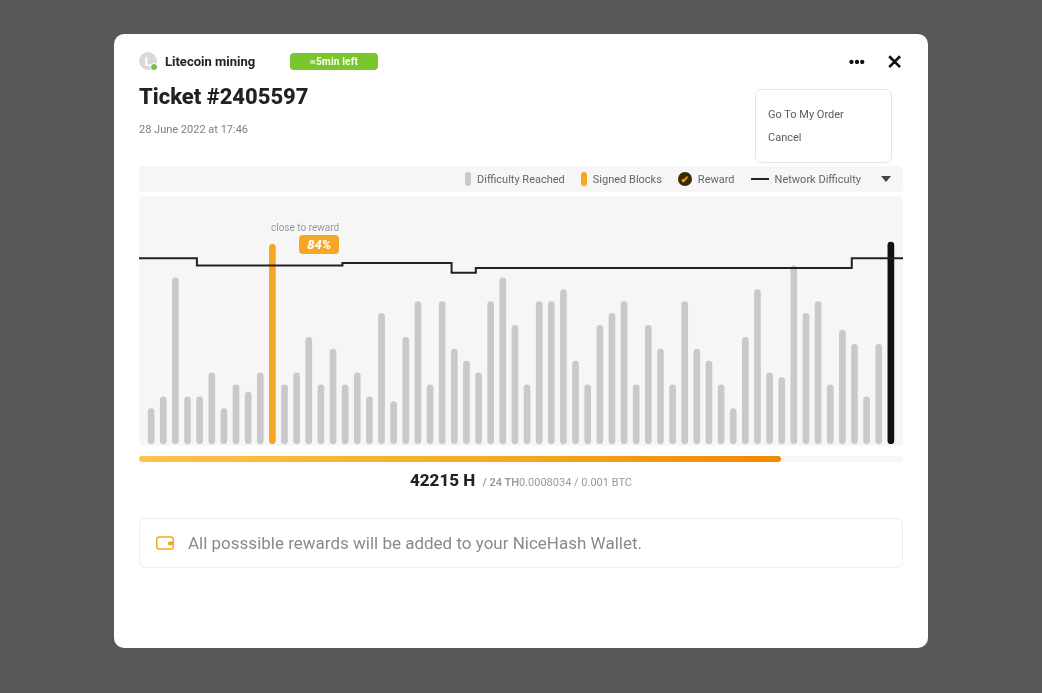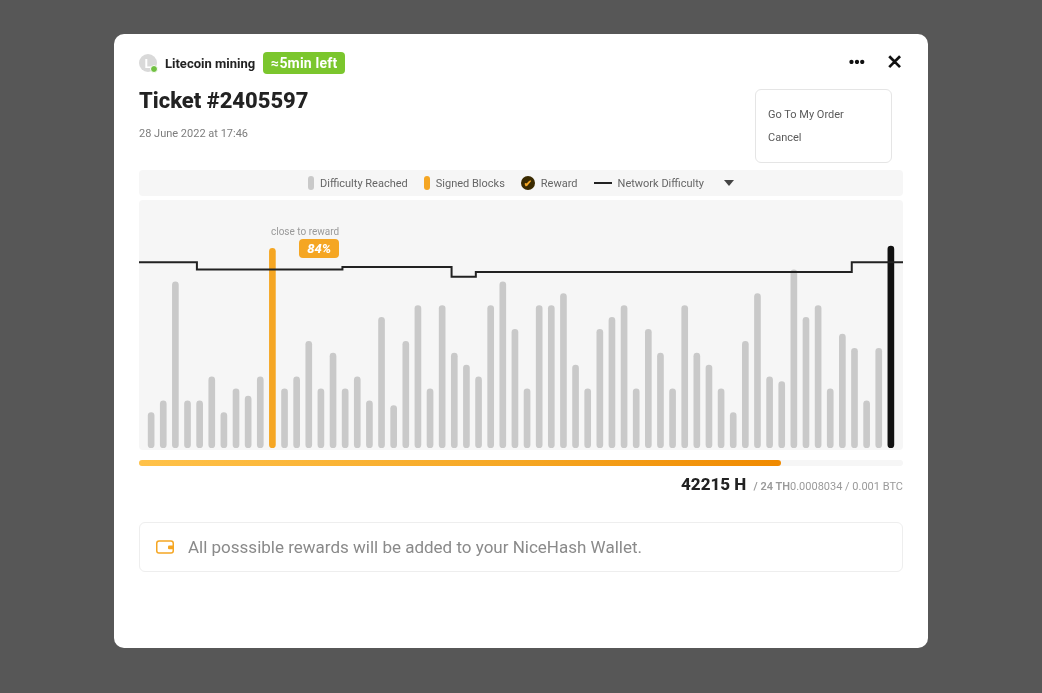--- a/index.html
+++ b/index.html
@@ -19,37 +19,37 @@
     width:18px;height:18px;border-radius:50%;background:#D9D9D9;
     display:flex;align-items:center;justify-content:center;position:relative;
     color:#fff;font-weight:700;font-size:13px;
   }
   .coin-icon::after{
     content:"";position:absolute;right:-1px;bottom:-1px;width:6px;height:6px;
     background:#70c041;border-radius:50%;border:1px solid #fff;
   }
   .coin-name{font-weight:700;font-size:13px;color:#222;}
   .time-pill{
-    background:#7bc62d;color:#fff;font-weight:700;font-size:14px;
-    padding:3px 8px;border-radius:4px;letter-spacing:.2px;
+    background:#7bc62d;color:#fff;font-weight:700;font-size:10px;
+    padding:3px 20px;border-radius:4px;letter-spacing:.2px;margin-left:27px;
   }
   .hdr-icons{position:absolute;right:25px;top:18px;display:flex;gap:22px;align-items:center;}
   .icon-btn{cursor:pointer;display:flex;align-items:center;justify-content:center;}
   .more-dots{letter-spacing:-1px;font-size:17px;font-weight:900;color:#111;line-height:1;}
   .close-x{font-size:20px;font-weight:900;color:#111;line-height:1;}
   .ticket{margin-top:14px;font-size:22px;font-weight:800;color:#222;}
   .date{margin-top:14px;font-size:11px;color:#7d7d7d;}
   .popover{
     position:absolute;right:36px;top:55px;width:135px;background:#fff;
     border:1px solid #e5e5e5;border-radius:6px;padding:13px 0;font-size:11px;color:#5a5a5a;
   }
   .popover-item{padding:5px 12px;cursor:pointer;}
   .legend{
     margin-top:30px;height:26px;background:#f6f6f6;border-radius:4px;
-    display:flex;align-items:center;justify-content:center;padding:0 12px;gap:16px;
+    display:flex;align-items:center;justify-content:flex-end;padding:0 12px;gap:16px;
     font-size:11px;color:#666;
   }
   .lg{display:flex;align-items:center;gap:6px;}
   .pill-g{width:6px;height:14px;border-radius:3px;background:#C9C9C9;}
   .pill-o{width:6px;height:14px;border-radius:3px;background:#F5A623;}
   .dot-r{
     width:14px;height:14px;border-radius:50%;background:#3a2a00;
     display:flex;align-items:center;justify-content:center;color:#F5A623;font-size:10px;font-weight:900;
   }
   .line-b{width:18px;height:0;border-top:2px solid #222;}
@@ -66,21 +66,21 @@
   .pct-badge{
     margin-top:2px;background:#F5A623;color:#fff;font-weight:800;font-size:13px;
     padding:2px 8px;border-radius:4px;display:inline-block;font-style:italic;
   }
   .progress-row{margin-top:10px;}
   .progress-track{height:6px;background:#f6f6f6;border-radius:4px;position:relative;width:100%;}
   .progress-fill{
     position:absolute;left:0;top:0;bottom:0;border-radius:4px;
     background:linear-gradient(90deg,#FFC24A 0%,#F5A623 60%,#F08A00 100%);
   }
-  .stats{display:flex;justify-content:flex-end;align-items:baseline;margin-top:8px;}
+  .stats{display:flex;justify-content:center;align-items:baseline;margin-top:8px;}
   .hash{font-size:17px;font-weight:800;color:#222;}
   .sub{font-size:11px;color:#9a9a9a;font-weight:600;margin-left:4px;}
   .btc{font-size:11px;color:#9a9a9a;}
   .notice{
     margin-top:28px;border:1px solid #eee;border-radius:6px;padding:14px 16px;
     display:flex;align-items:center;gap:14px;color:#8a8a8a;font-size:17px;
   }
   .wallet-icon{width:18px;height:14px;}
 </style>
 </head>

